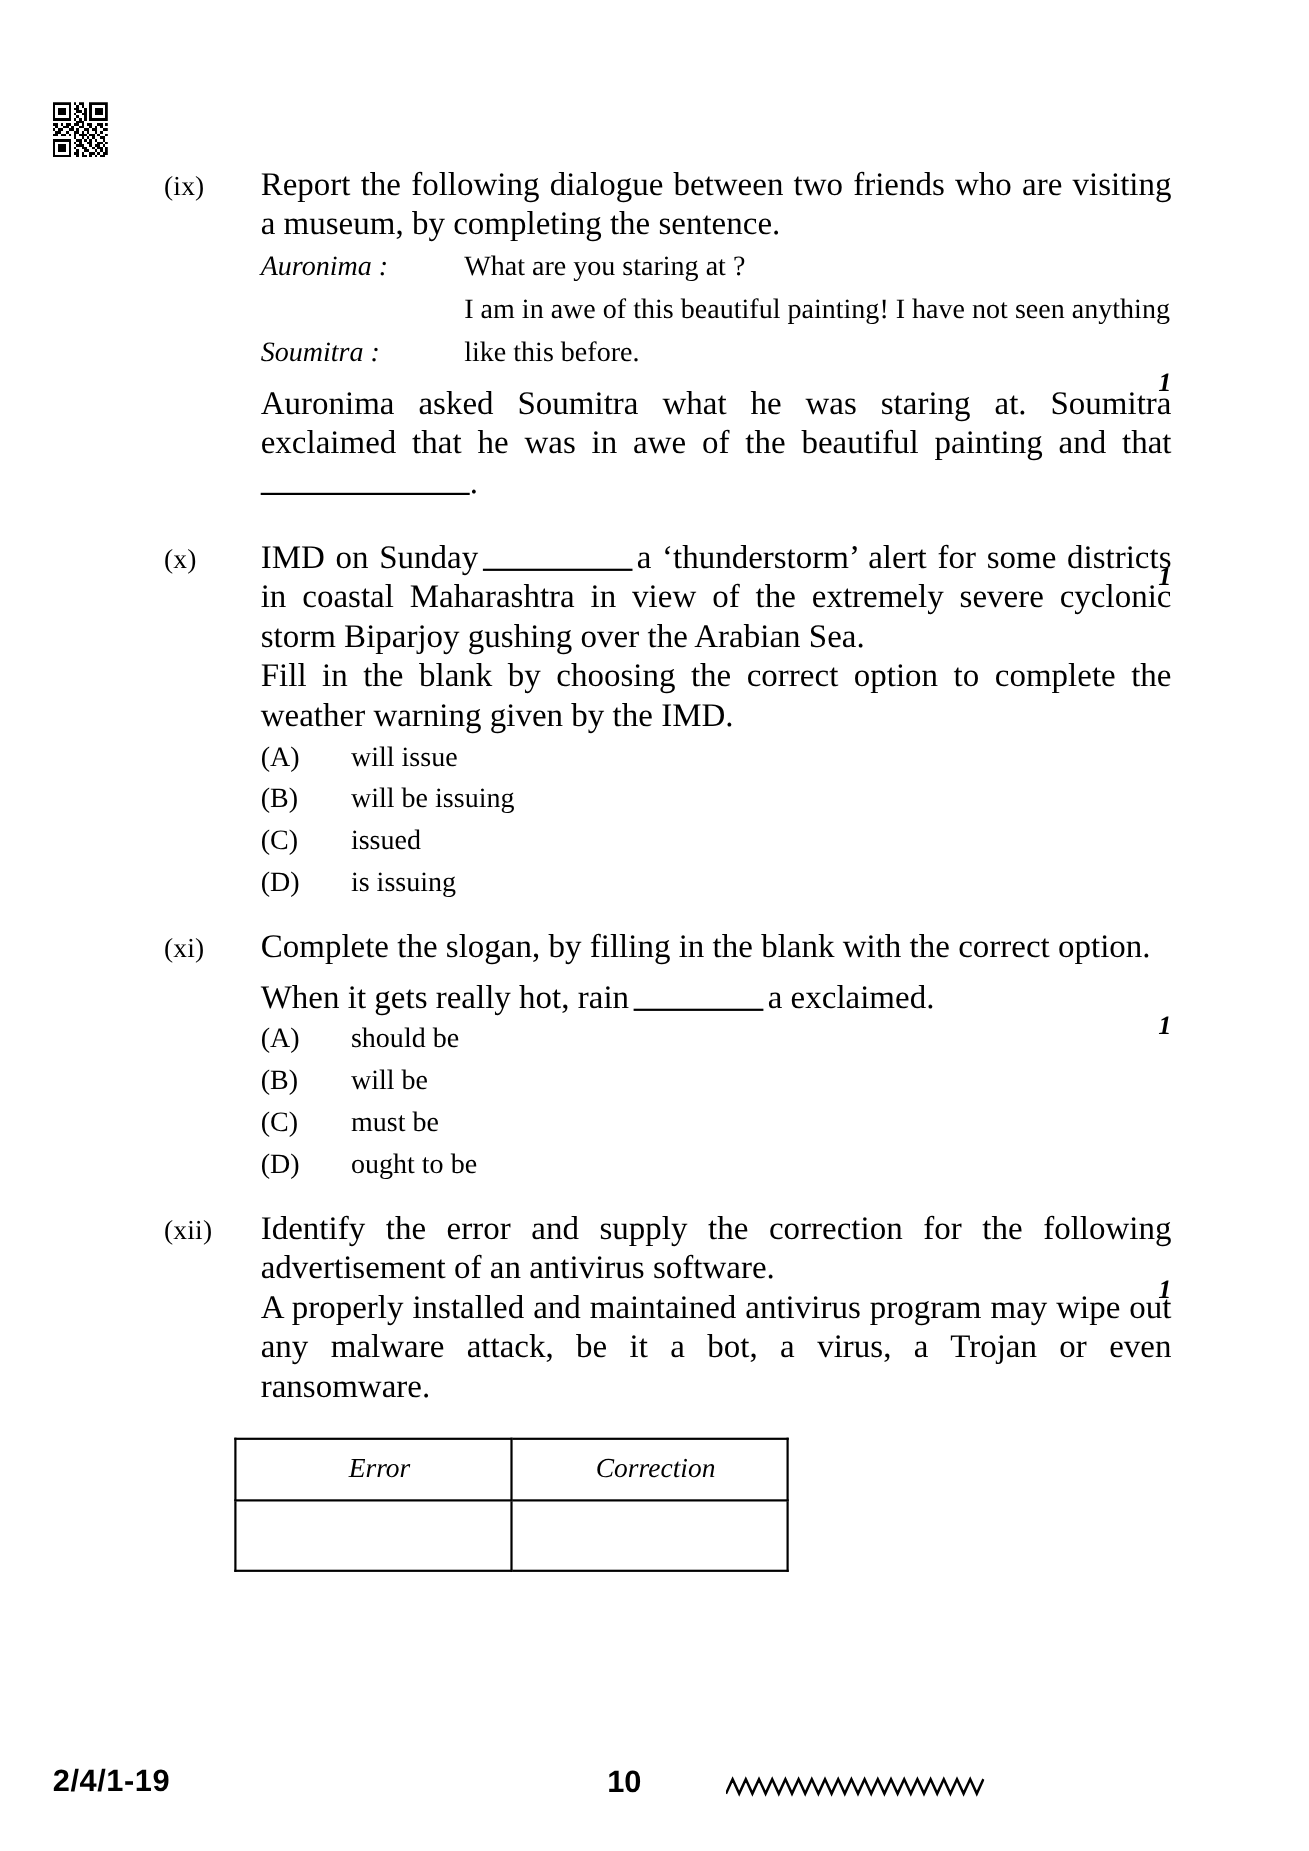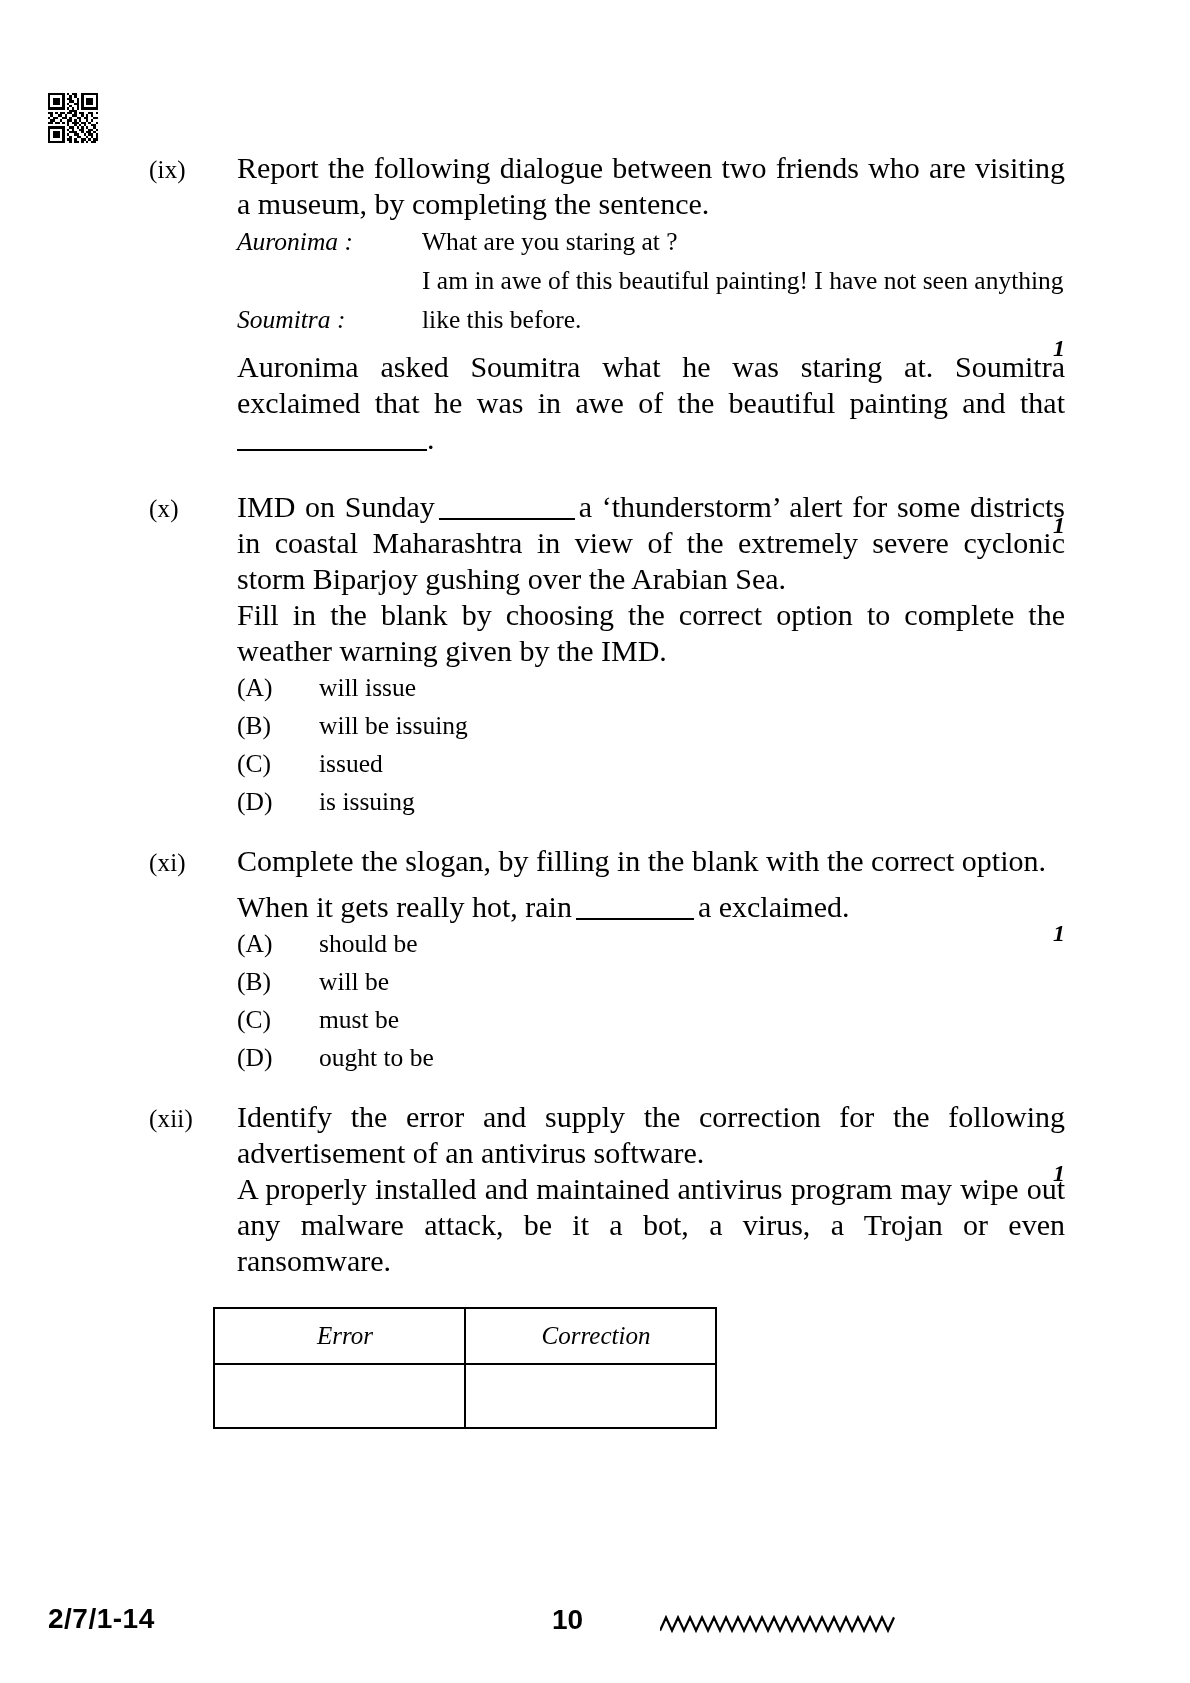--- a/index.html
+++ b/index.html
@@ -455,20 +455,20 @@
         <tr>
           <td class="blank-cell"></td>
           <td class="blank-cell"></td>
         </tr>
       </tbody>
     </table>
 
   </div>
 
   <div class="footer">
-    <div class="footer-code">2/7/1-14</div>
+    <div class="footer-code">2/4/1-19</div>
     <div class="footer-page">10</div>
     <svg class="footer-wave" viewBox="0 0 235 20" preserveAspectRatio="none" aria-hidden="true">
       <polyline points="0,16 6,4 12,16 18,4 24,16 30,4 36,16 42,4 48,16 54,4 60,16 66,4 72,16 78,4 84,16 90,4 96,16 102,4 108,16 114,4 120,16 126,4 132,16 138,4 144,16 150,4 156,16 162,4 168,16 174,4 180,16 186,4 192,16 198,4 204,16 210,4 216,16 222,4 228,16 234,4" fill="none" stroke="#000000" stroke-width="2.2"></polyline>
     </svg>
   </div>
 
 </div>
 
 </body></html>

